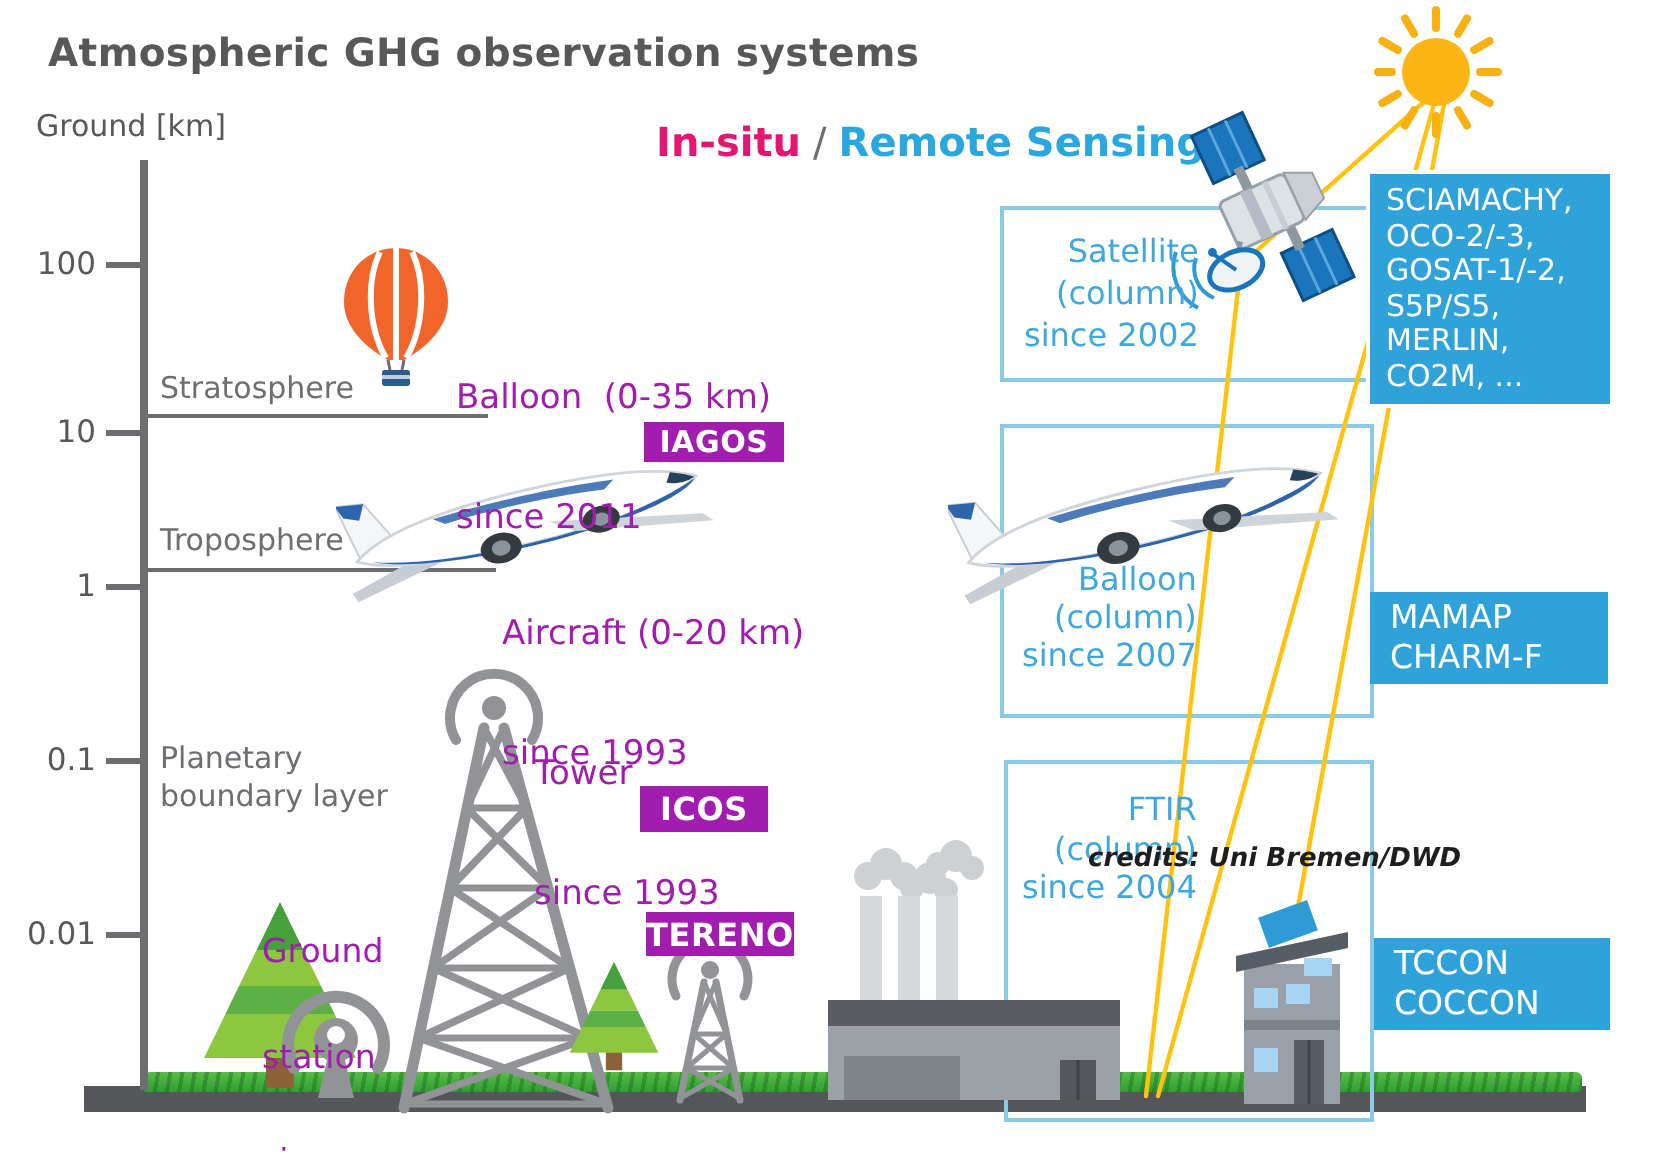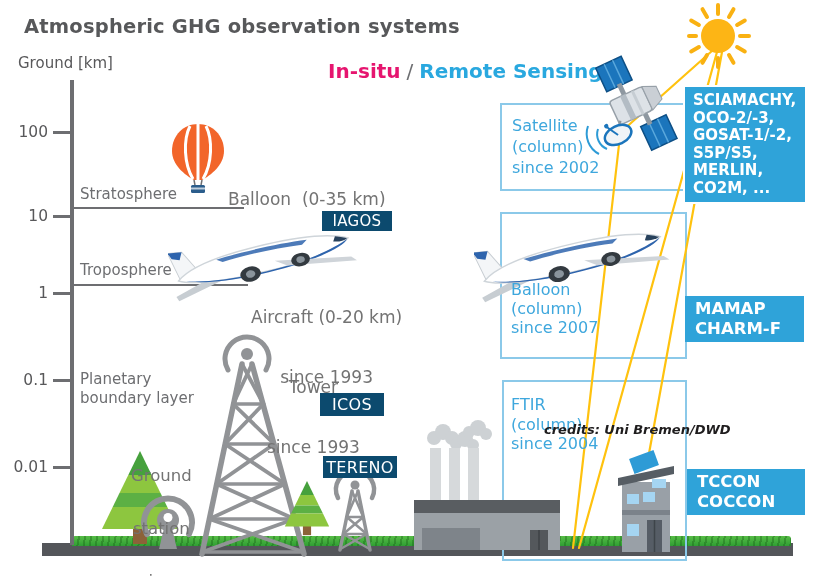--- a/index.html
+++ b/index.html
@@ -8,26 +8,26 @@
   .abs{position:absolute;}
   .title{left:24px;top:15px;font-size:19.5px;font-weight:700;color:#57585a;letter-spacing:.2px;}
   .legend{left:328px;top:59px;font-size:20px;font-weight:700;}
   .lg-pink{color:#e6156f;} .lg-sep{color:#6d6e71;font-weight:400;padding:0 6px;} .lg-blue{color:#29a8df;}
   .axis-label{left:18px;top:54px;font-size:15px;color:#58585a;}
   .axis-line{left:70px;top:80px;width:4px;height:465px;background:#6d6e71;}
   .tick{left:53px;width:18px;height:3px;background:#6d6e71;}
   .tick-label{left:4px;width:44px;text-align:right;font-size:15.5px;color:#58585a;}
   .layer-label{color:#6d6e71;font-size:15px;line-height:19px;}
   .layer-line{height:2px;background:#6d6e71;}
-  .pink-text{color:#737373;font-size:17px;line-height:20px;white-space:pre;text-align:center;}
-  .badge-pink{background:#0c4a6e;color:#fff;font-weight:400;font-size:16px;
+  .pink-text{color:#a21caf;font-size:17px;line-height:20px;white-space:pre;}
+  .badge-pink{background:#a21caf;color:#fff;font-weight:700;font-size:16px;
               display:flex;align-items:center;justify-content:center;letter-spacing:.3px;}
   .bluebox{border:2px solid #8bc9e9;background:transparent;}
-  .bluebox-text{color:#3ea7dd;font-size:16px;line-height:20px;}
-  .badge-blue{background:#2fa3d9;color:#fff;font-weight:700;}
+  .bluebox-text{color:#3ea7dd;font-size:16px;line-height:20px;text-align:right;}
+  .badge-blue{background:#2fa3d9;color:#fff;font-weight:400;}
   .missions{font-size:15px;line-height:17.5px;padding:5px 0 0 8px;border:2px solid #fff;}
   .badge2line{font-size:16.5px;line-height:19.5px;padding:3px 0 0 10px;}
   .credits{font-size:13px;font-style:italic;font-weight:700;color:#1f1d1e;}
   .ground{left:42px;top:543px;width:751px;height:13px;background:#54565a;}
   .grass{left:72px;top:536px;width:719px;height:10px;border-radius:3px 3px 0 0;
          background:repeating-linear-gradient(100deg,rgba(20,90,18,.35) 0 2px,rgba(0,0,0,0) 2px 6px),
                     linear-gradient(#57bd46,#2f9e33);}
   svg{display:block;overflow:visible;}
 </style>
 </head>
@@ -282,20 +282,21 @@
     <div>MAMAP</div>
     <div>CHARM-F</div>
   </div>
   <div class="abs badge-blue badge2line" style="left:687px;top:469px;width:108px;height:43px">
     <div>TCCON</div>
     <div>COCCON</div>
   </div>
 
   <div class="abs pink-text" style="left:228px;top:149px">
     <div>Balloon  (0-35 km)</div>
+    <div>since 2011</div>
   </div>
   <div class="abs pink-text" style="left:251px;top:267px">
     <div>Aircraft (0-20 km)</div>
     <div>since 1993</div>
   </div>
   <div class="abs pink-text" style="left:267px;top:337px">
     <div>Tower</div>
     <div>since 1993</div>
   </div>
   <div class="abs pink-text" style="left:131px;top:432px;font-size:16.5px;line-height:17.5px">

